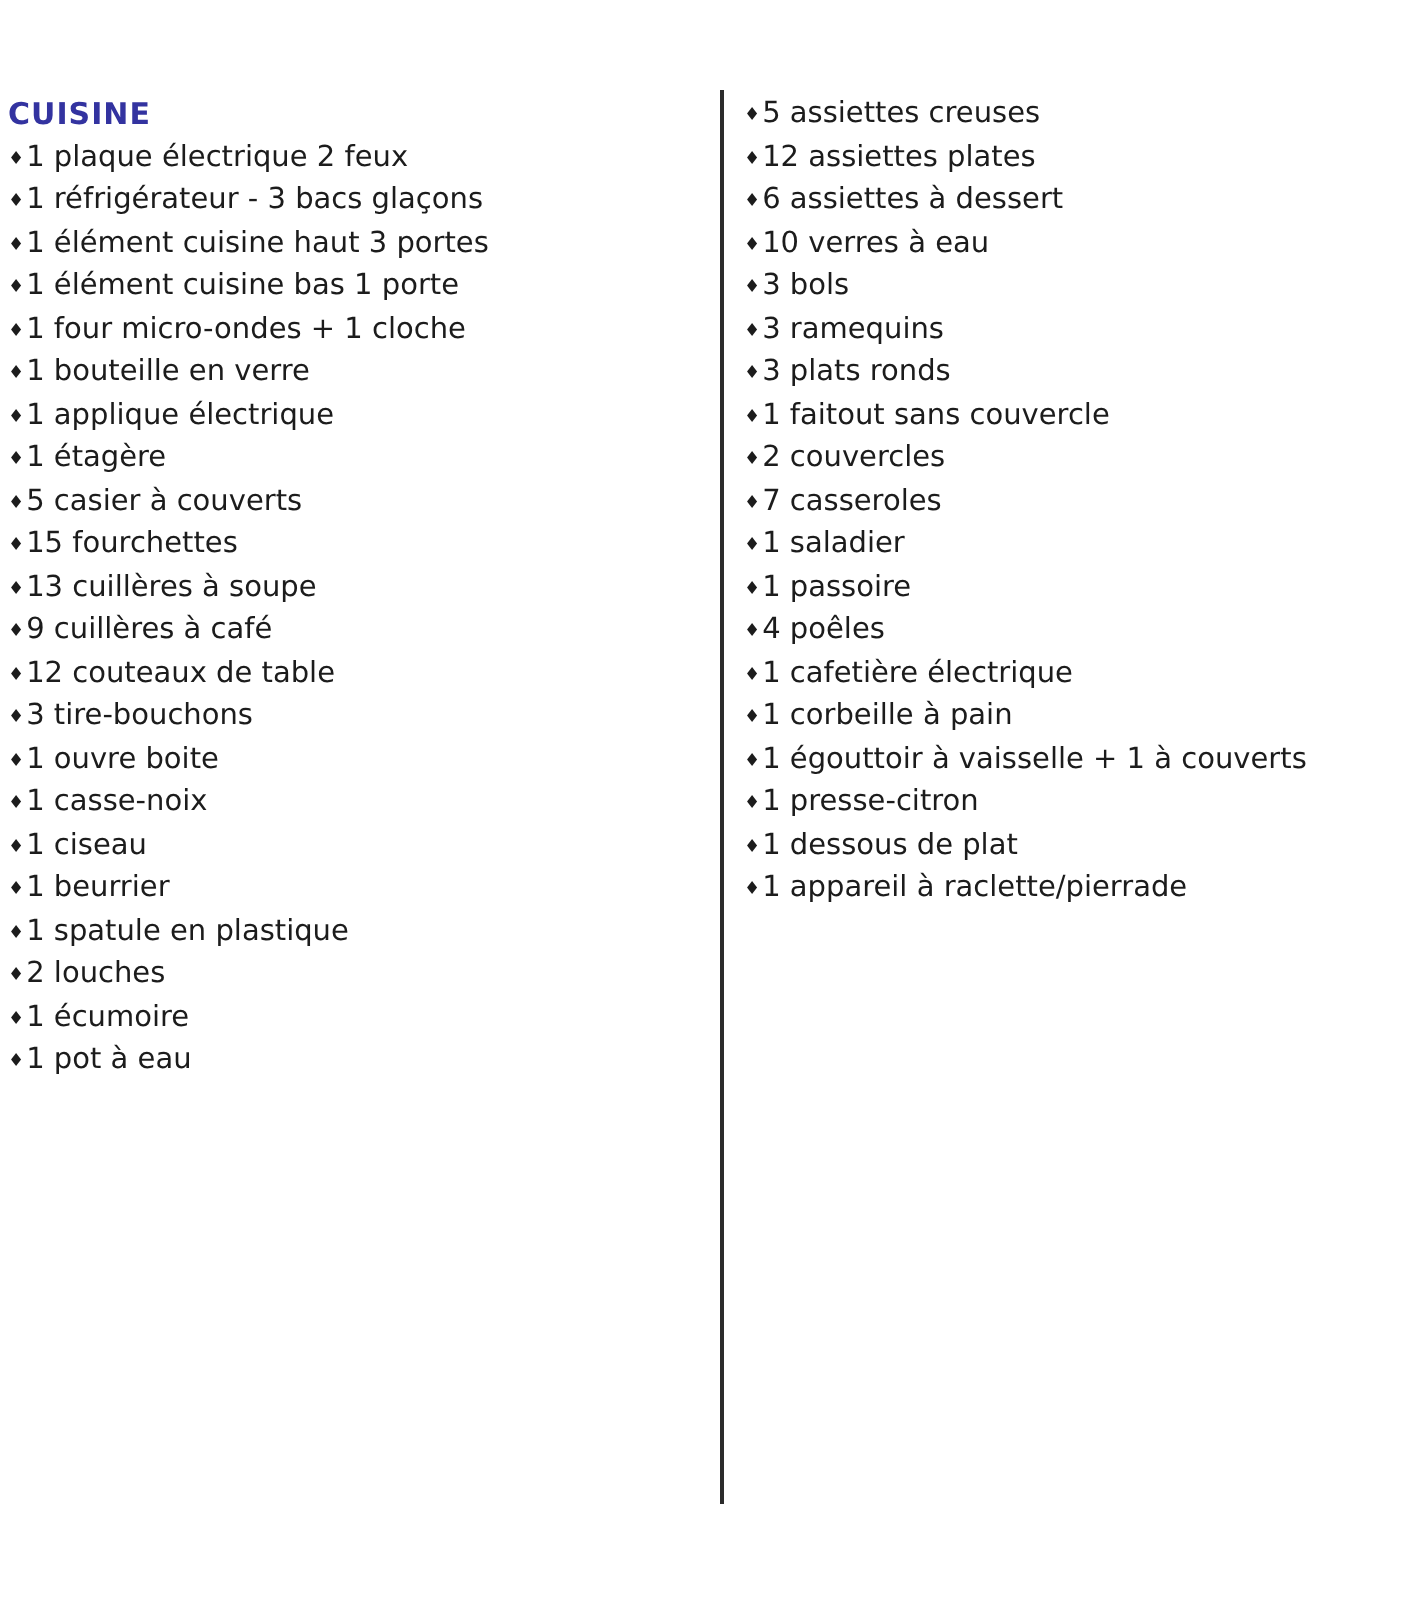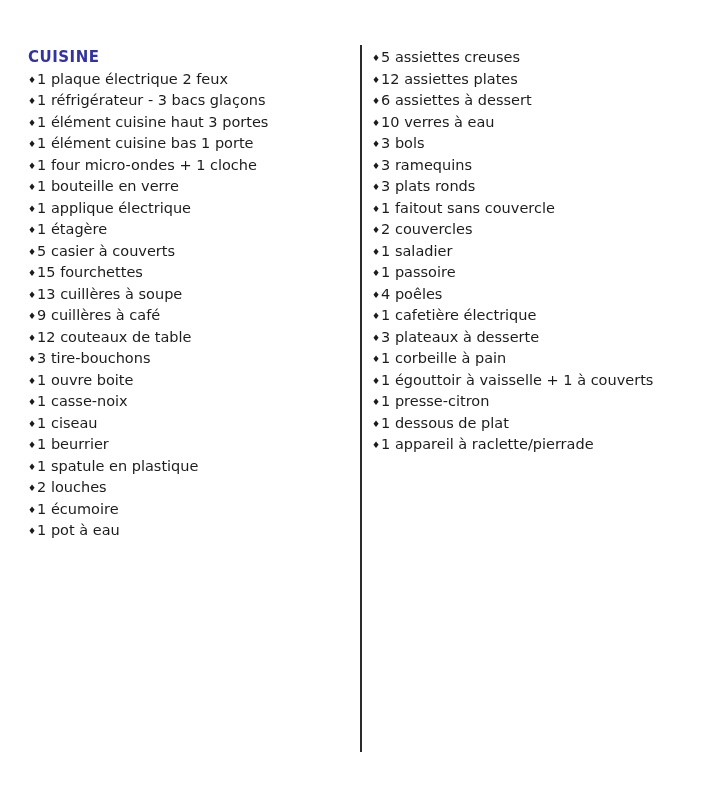--- a/index.html
+++ b/index.html
@@ -13,21 +13,21 @@
   .page {
     position: relative;
     width: 712px;
     height: 800px;
     background: #ffffff;
   }
   .column {
     position: absolute;
     top: 47px;
   }
-  .column-left  { left: 28px;  width: 345px; }
+  .column-left  { left: 4px;  width: 345px; }
   .column-right { left: 372px; width: 310px; }
   .doc-title {
     font-size: 15px;
     font-weight: bold;
     letter-spacing: 0.5px;
     color: #3333a0;
     height: 21.5px;
     line-height: 21.5px;
   }
   .item {
@@ -92,25 +92,25 @@
     <div>
         <div class="item"><span class="bullet">♦</span><span>5 assiettes creuses</span></div>
         <div class="item"><span class="bullet">♦</span><span>12 assiettes plates</span></div>
         <div class="item"><span class="bullet">♦</span><span>6 assiettes à dessert</span></div>
         <div class="item"><span class="bullet">♦</span><span>10 verres à eau</span></div>
         <div class="item"><span class="bullet">♦</span><span>3 bols</span></div>
         <div class="item"><span class="bullet">♦</span><span>3 ramequins</span></div>
         <div class="item"><span class="bullet">♦</span><span>3 plats ronds</span></div>
         <div class="item"><span class="bullet">♦</span><span>1 faitout sans couvercle</span></div>
         <div class="item"><span class="bullet">♦</span><span>2 couvercles</span></div>
+        <div class="item"><span class="bullet">♦</span><span>7 casseroles</span></div>
         <div class="item"><span class="bullet">♦</span><span>1 saladier</span></div>
         <div class="item"><span class="bullet">♦</span><span>1 passoire</span></div>
         <div class="item"><span class="bullet">♦</span><span>4 poêles</span></div>
         <div class="item"><span class="bullet">♦</span><span>1 cafetière électrique</span></div>
-        <div class="item"><span class="bullet">♦</span><span>3 plateaux à desserte</span></div>
         <div class="item"><span class="bullet">♦</span><span>1 corbeille à pain</span></div>
         <div class="item"><span class="bullet">♦</span><span>1 égouttoir à vaisselle + 1 à couverts</span></div>
         <div class="item"><span class="bullet">♦</span><span>1 presse-citron</span></div>
         <div class="item"><span class="bullet">♦</span><span>1 dessous de plat</span></div>
         <div class="item"><span class="bullet">♦</span><span>1 appareil à raclette/pierrade</span></div>
       </div>
   </div>
 
 </div>
 

